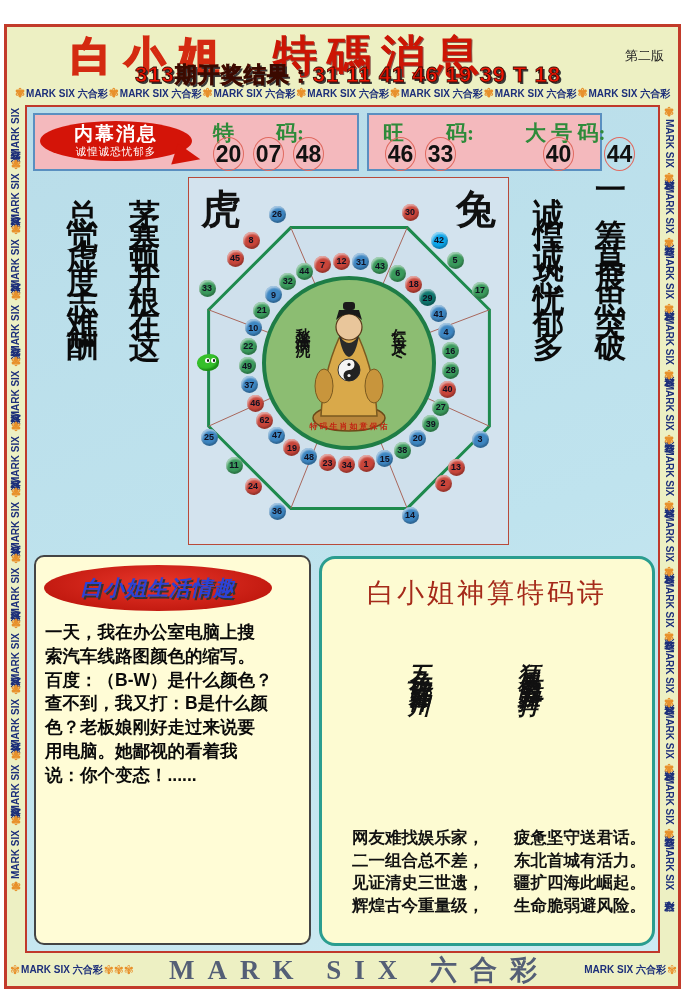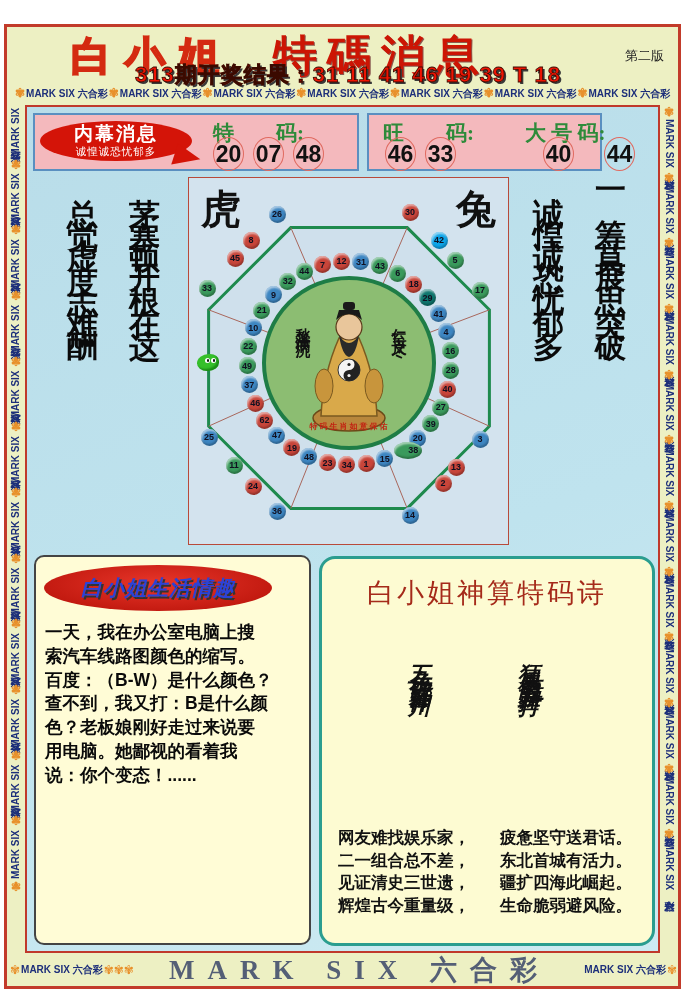--- a/index.html
+++ b/index.html
@@ -92,21 +92,21 @@
       color:#0a0a0a;line-height:1.36;white-space:pre-line;}
   
   .poembox{position:absolute;left:292px;top:449px;width:336px;height:390px;box-sizing:border-box;
       background:#fdfbd2;border:3px solid #2a9d8f;border-radius:16px;}
   .poemtitle{position:absolute;left:0;top:16px;width:100%;text-align:center;font-size:27px;
       color:#a52a1a;letter-spacing:3px;font-family:"Liberation Serif",serif;}
   .pcol{position:absolute;writing-mode:vertical-rl;font-size:22px;letter-spacing:5px;color:#111;
       font-family:"Liberation Serif",serif;font-style:italic;font-weight:600;top:88px;}
   .pc1{left:82px;} .pc2{left:192px;}
   .couplet{position:absolute;top:268px;font-size:16.5px;color:#111;line-height:22.5px;
-      font-family:"Liberation Serif",serif;font-weight:600;white-space:pre-line;}
+      font-family:"Liberation Serif",serif;font-weight:600;white-space:pre-line;margin-left:14px;}
   .cpL{left:16px;} .cpR{left:178px;}
   .peiline{position:absolute;left:0;top:356px;width:100%;text-align:center;font-size:19px;
       font-family:"Liberation Serif",serif;font-weight:bold;}
   .peiline .pei{color:#1d8a2e;} .peiline .ptxt{color:#222;}
 </style>
 </head>
 <body>
 
 <div id="stage">
   <div class="sheet">
@@ -205,21 +205,21 @@
             <div class="ball" style="left: 216.318px; top: 97.7428px; background: rgb(200, 69, 58);">18</div>
             <div class="ball" style="left: 230.051px; top: 111.433px; background: #0f766e;">29</div>
             <div class="ball" style="left: 240.946px; top: 127.475px; background: rgb(61, 134, 194);">41</div>
             <div class="ball" style="left: 248.607px; top: 145.288px; background: rgb(61, 134, 194);">4</div>
             <div class="ball" style="left: 252.759px; top: 164.23px; background: rgb(58, 154, 92);">16</div>
             <div class="ball" style="left: 253.252px; top: 183.615px; background: rgb(58, 154, 92);">28</div>
             <div class="ball" style="left: 250.066px; top: 202.743px; background: rgb(200, 69, 58);">40</div>
             <div class="ball" style="left: 243.318px; top: 220.923px; background: rgb(58, 154, 92);">27</div>
             <div class="ball" style="left: 233.252px; top: 237.497px; background: rgb(58, 154, 92);">39</div>
             <div class="ball" style="left: 220.231px; top: 251.866px; background: rgb(61, 134, 194);">20</div>
-            <div class="ball" style="left: 204.726px; top: 263.512px; background: rgb(58, 154, 92); padding-left: 11px;">38</div>
+            <div class="ball" style="left: 204.726px; top: 263.512px; background: rgb(58, 154, 92);">38</div>
             <div class="ball" style="left: 187.297px; top: 272.012px; background: rgb(61, 134, 194);">15</div>
             <div class="ball" style="left: 168.574px; top: 277.061px; background: rgb(200, 69, 58);">1</div>
             <div class="ball" style="left: 149.234px; top: 278.475px; background: rgb(200, 69, 58);">34</div>
             <div class="ball" style="left: 129.977px; top: 276.203px; background: rgb(200, 69, 58);">23</div>
             <div class="ball" style="left: 111.497px; top: 270.328px; background: rgb(61, 134, 194);">48</div>
             <div class="ball" style="left: 94.4623px; top: 261.062px; background: rgb(200, 69, 58);">19</div>
             <div class="ball" style="left: 79.4896px; top: 248.739px; background: rgb(61, 134, 194);">47</div>
             <div class="ball" style="left: 67.1196px; top: 233.806px; background: rgb(200, 69, 58);">62</div>
             <div class="ball" style="left: 57.7993px; top: 216.801px; background: rgb(200, 69, 58);">46</div>
             <div class="ball" style="left: 51.8655px; top: 198.34px; background: rgb(61, 134, 194);">37</div>

